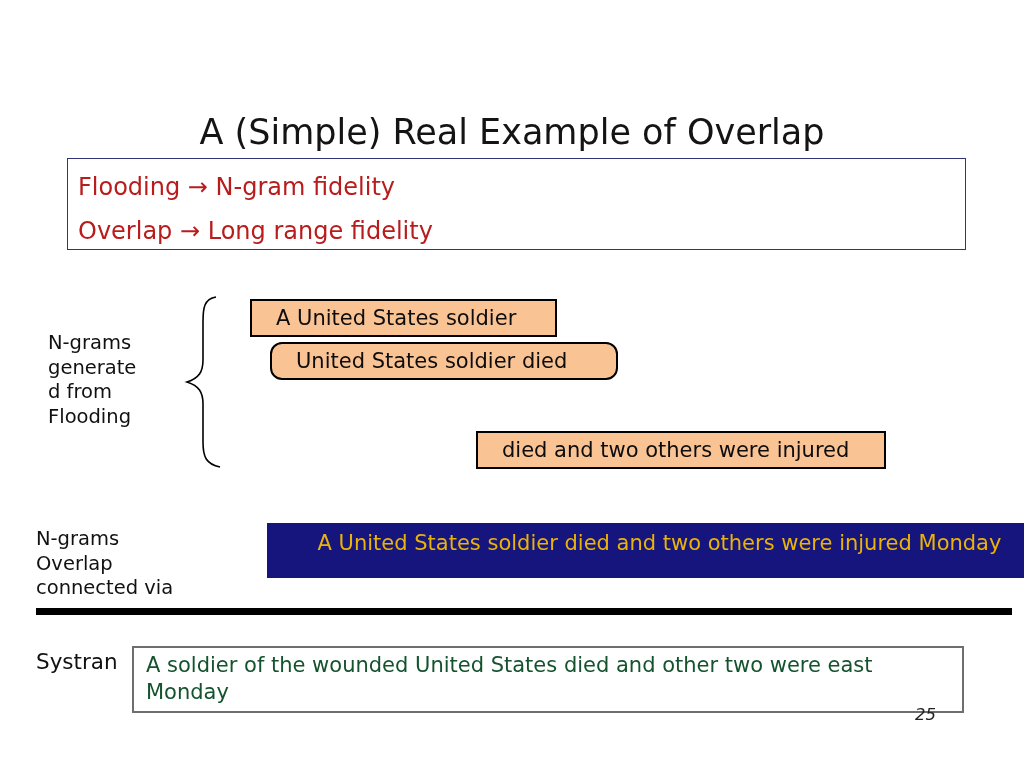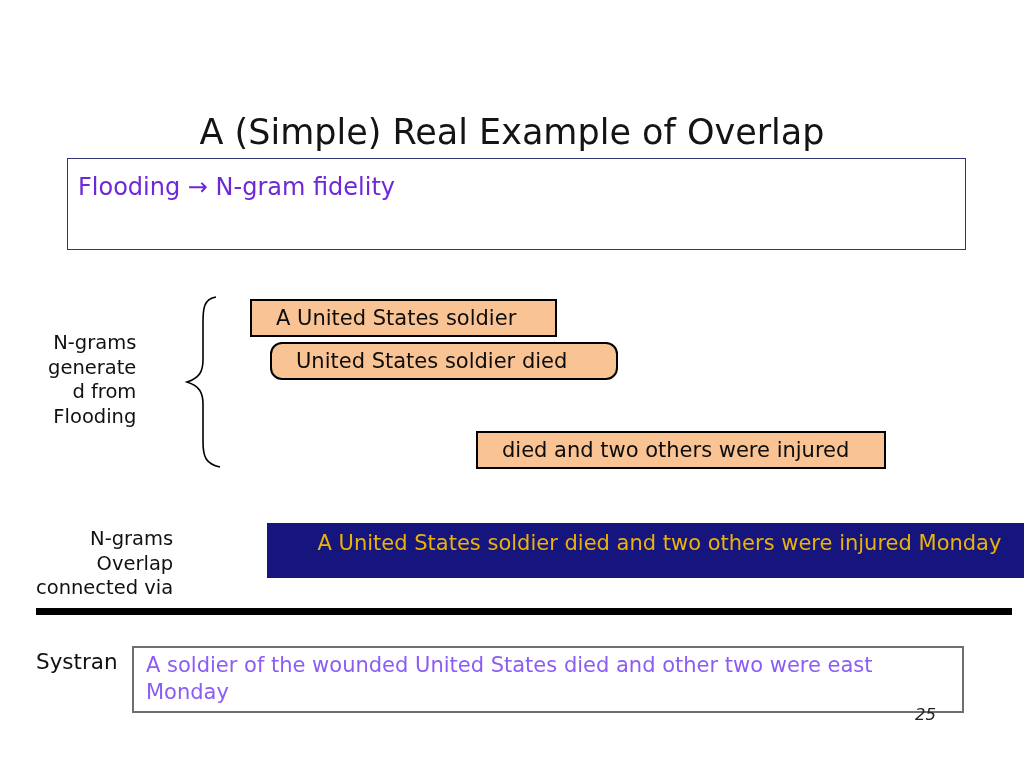--- a/index.html
+++ b/index.html
@@ -32,30 +32,29 @@
     height: 92px;
     border: 1px solid #333377;
     background: #ffffff;
     box-sizing: border-box;
     padding: 6px 0 0 10px;
   }
   .summary-line {
     display: block;
     font-size: 24px;
     line-height: 44px;
-    color: #6d28d9;
+    color: #b91c1c;
     white-space: nowrap;
   }
 
   .side-label {
     position: absolute;
     font-size: 19.5px;
     line-height: 24.5px;
     color: #111111;
-    text-align: right;
   }
   .side-label span { display: block; white-space: nowrap; }
   .label-flooding { left: 48px; top: 331px; }
   .label-overlap  { left: 36px; top: 527px; }
 
   .brace {
     position: absolute;
     left: 178px;
     top: 294px;
     width: 46px;
@@ -123,21 +122,21 @@
     height: 67px;
     border: 2px solid #6e6e6e;
     background: #ffffff;
     box-sizing: border-box;
     padding: 4px 0 0 12px;
   }
   .systran-line {
     display: block;
     font-size: 21px;
     line-height: 27px;
-    color: #8b5cf6;
+    color: #14532d;
     white-space: nowrap;
   }
 
   .page-number {
     position: absolute;
     left: 915px;
     top: 705px;
     width: 32px;
     text-align: left;
     font-size: 16.5px;
@@ -147,20 +146,21 @@
 </style>
 </head>
 <body>
 
 <div class="slide">
 
   <div class="title">A (Simple) Real Example of Overlap</div>
 
   <div class="summary-box">
     <span class="summary-line">Flooding → N-gram fidelity</span>
+    <span class="summary-line">Overlap → Long range fidelity</span>
   </div>
 
   <div class="side-label label-flooding">
     <span>N-grams</span>
     <span>generate</span>
     <span>d from</span>
     <span>Flooding</span>
   </div>
 
   <svg class="brace" viewBox="0 0 46 176" fill="none" xmlns="http://www.w3.org/2000/svg">

